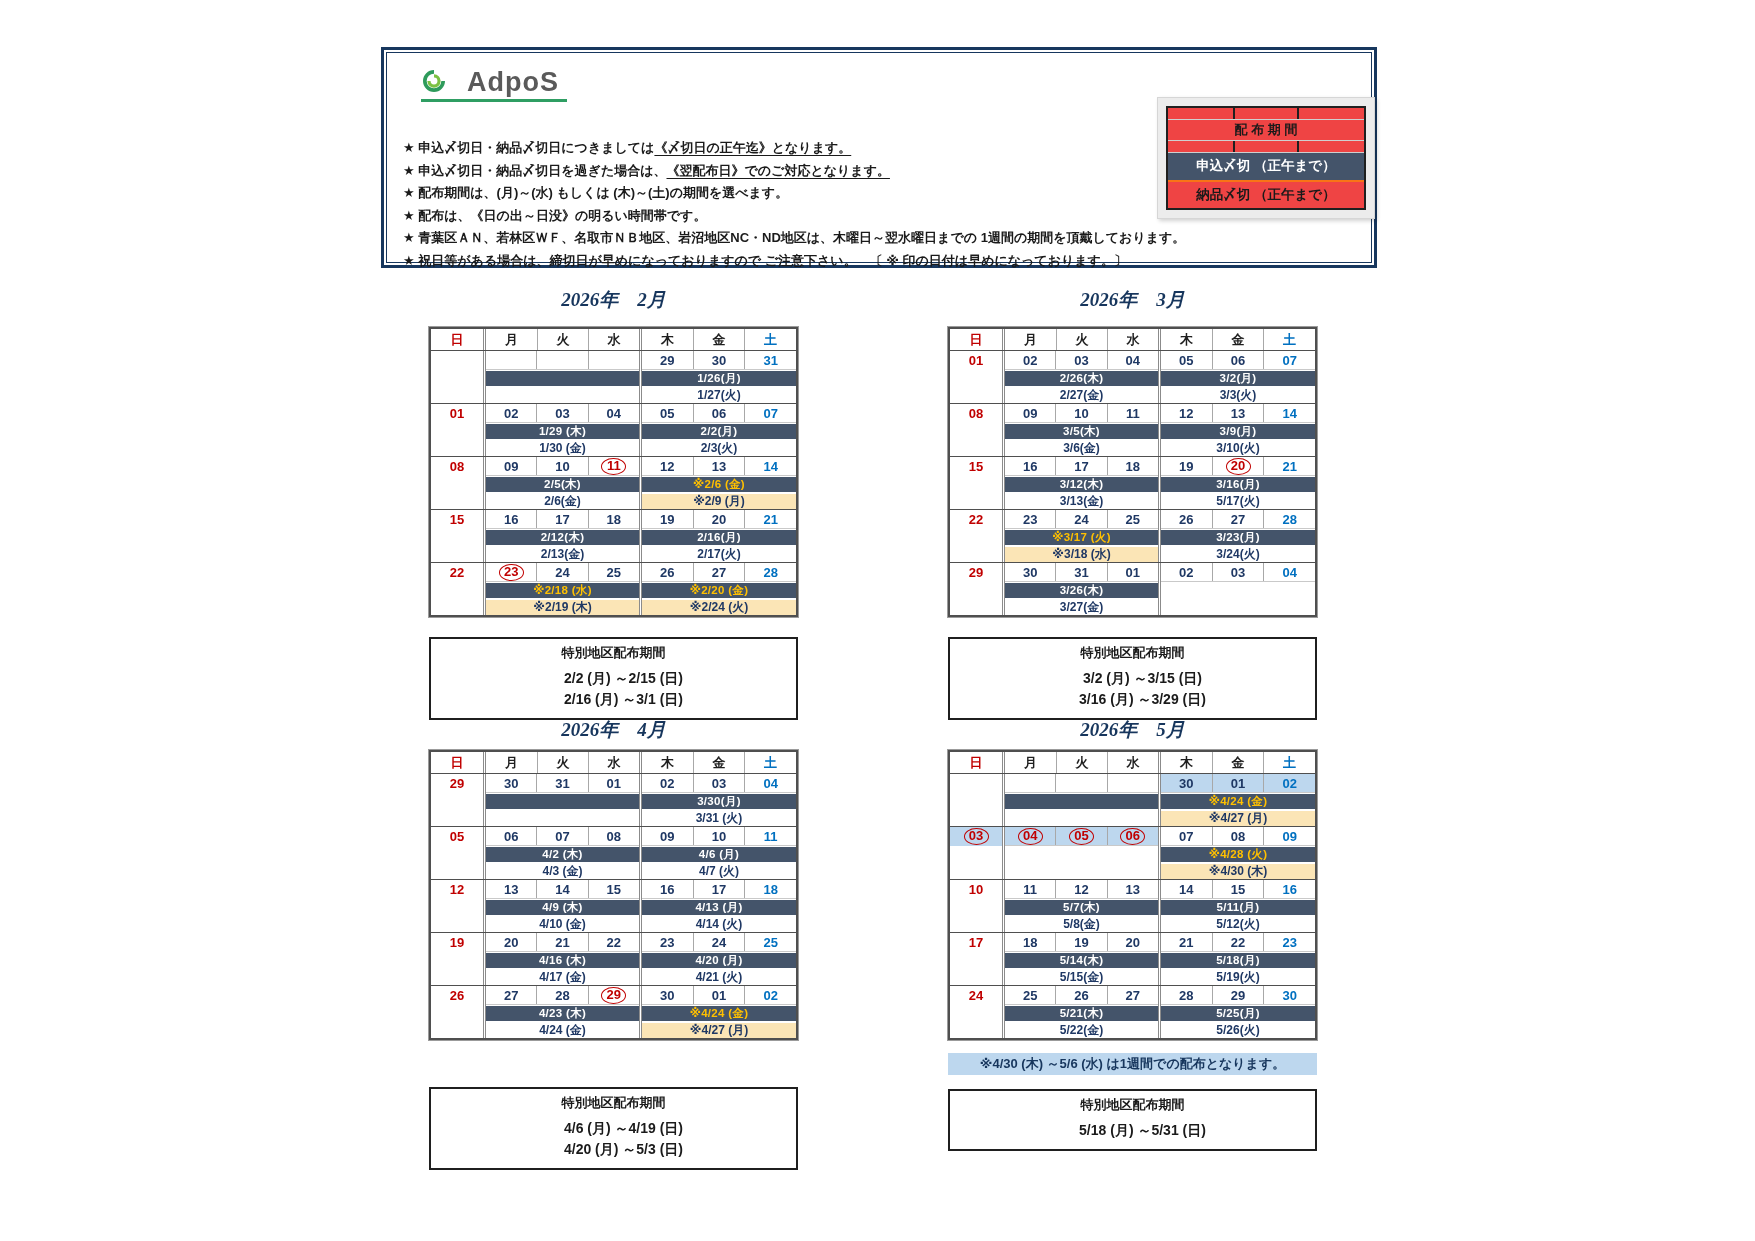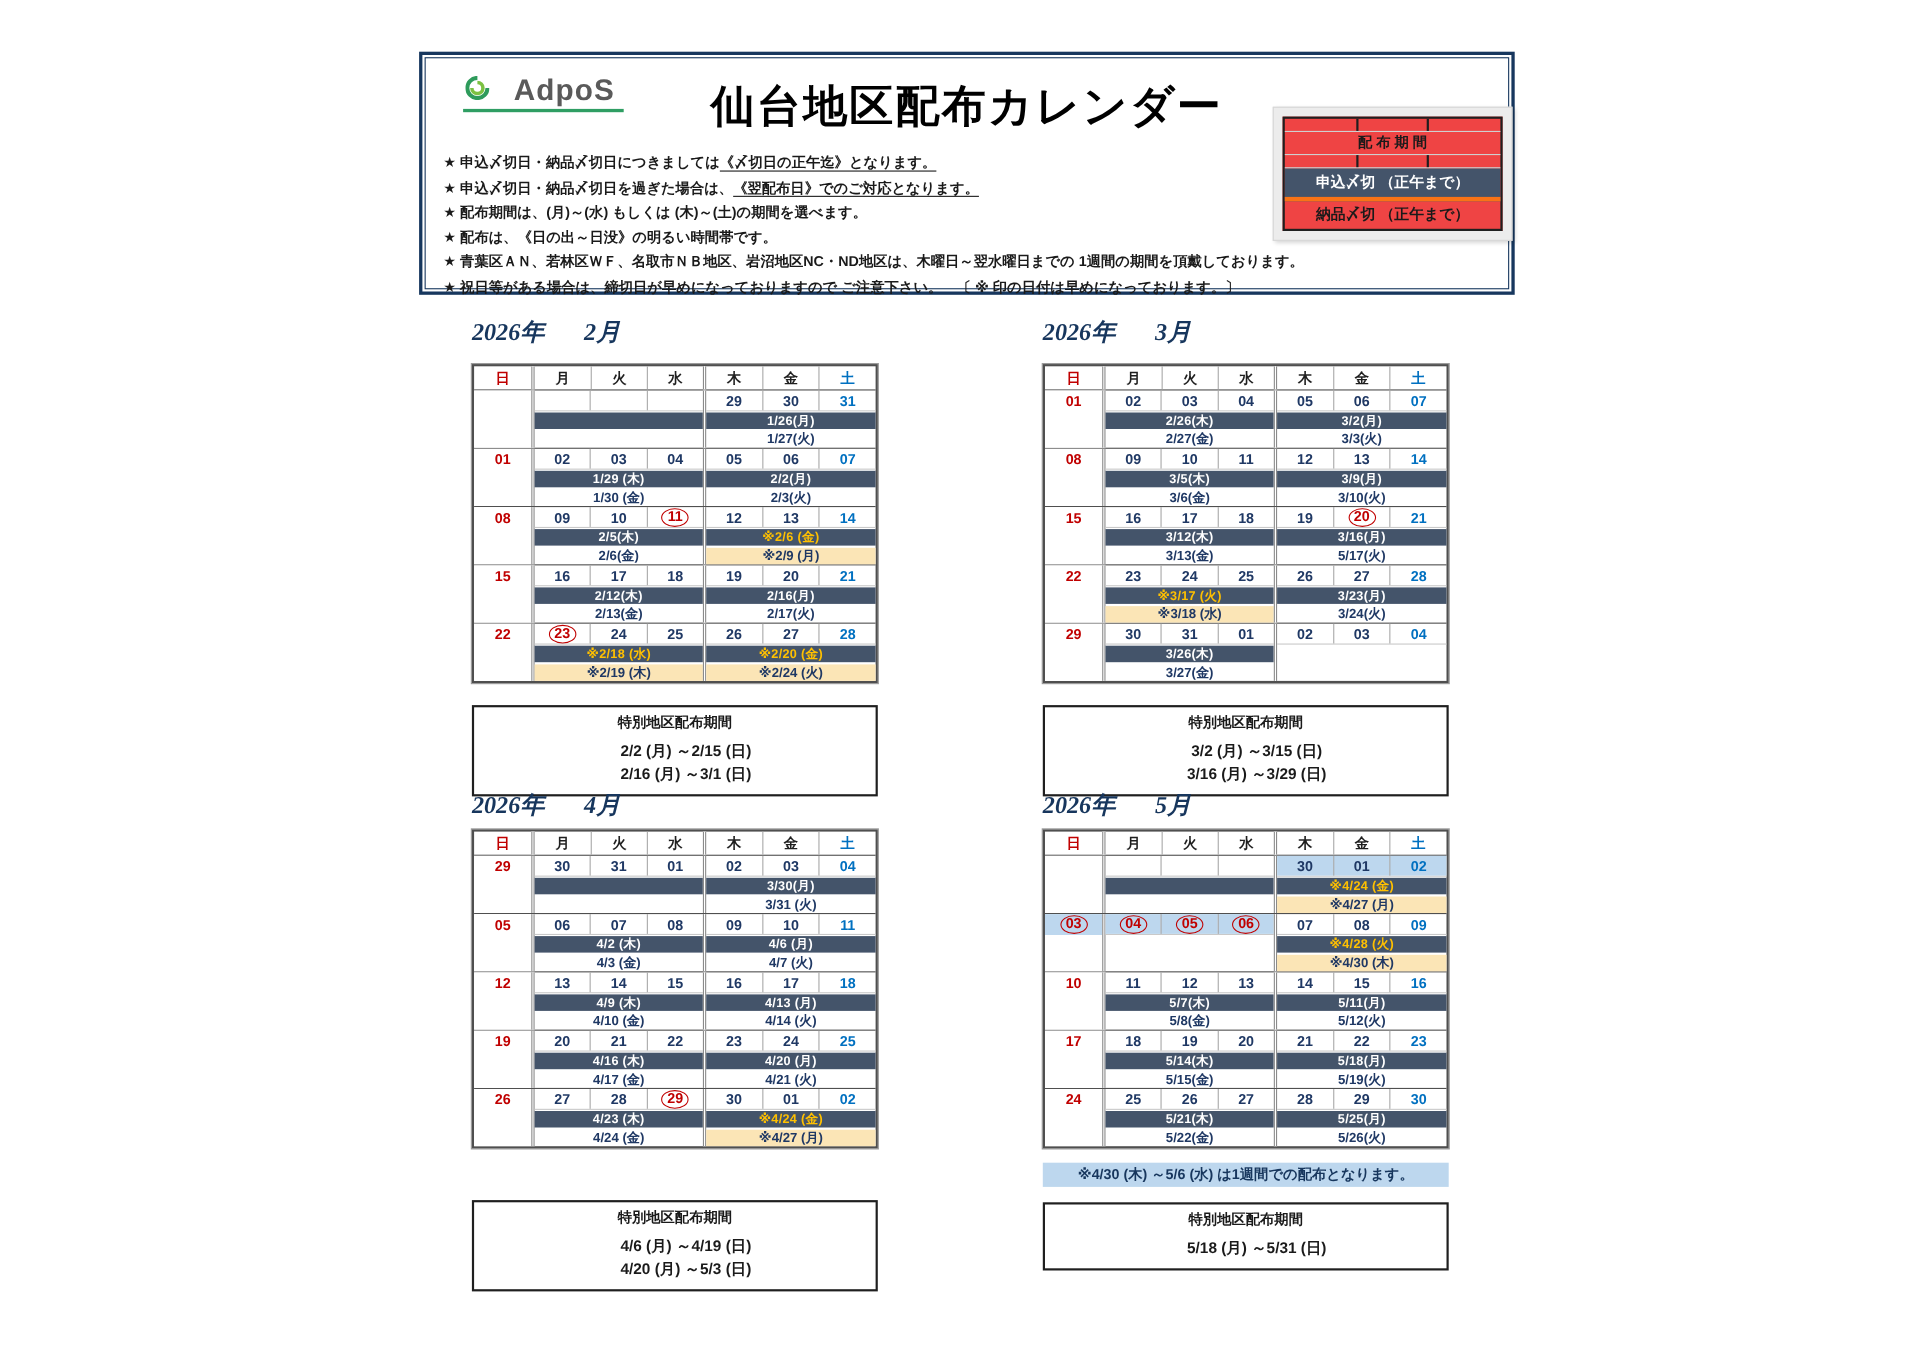--- a/index.html
+++ b/index.html
@@ -28,35 +28,35 @@
                   background:#ececec; border:1px solid #d6d6d6; box-shadow:2px 2px 4px rgba(0,0,0,.18);
                   padding:8px; }
   .legend-box { width:100%; height:100%; background:#ef4444; border:2px solid #1f1f1f;
                 display:flex; flex-direction:column; }
   .tick-row { height:12px; position:relative; border-bottom:1px solid #cfcfcf; }
   .tick { position:absolute; top:0; bottom:0; width:2px; background:#1f1f1f; }
   .t1 { left:33%; } .t2 { left:66%; }
   .legend-label { flex:0 0 21px; display:flex; align-items:center; justify-content:center;
                   font-weight:bold; font-size:13px; color:#1a1a1a; border-bottom:1px solid #cfcfcf; }
   .legend-apply { flex:1; background:var(--navy); color:#fff; display:flex; align-items:center;
-                  justify-content:center; font-weight:bold; font-size:13.5px; border-bottom:4px solid #f97316; }
+                  justify-content:center; font-weight:bold; font-size:13.5px; border-bottom:2px solid #f97316; }
   .legend-delivery { flex:1; display:flex; align-items:center; justify-content:center;
                   font-weight:bold; font-size:13.5px; color:#1a1a1a; }
 
   
   .calendars-area { position:absolute; inset:0; }
   .cal-sec { position:absolute; width:369px; }
   .cal-0 { left:429px; top:287px; } .cal-1 { left:948px; top:287px; }
   .cal-2 { left:429px; top:717px; } .cal-3 { left:948px; top:717px; }
   .cal-0 .cal-title, .cal-1 .cal-title { margin-bottom:14px; }
   .cal-2 .cal-title, .cal-3 .cal-title { margin-bottom:7px; }
 
-  .cal-title { display:flex; gap:36px;
+  .cal-title { display:flex; justify-content:center; gap:19px;
                font-family:"Liberation Serif","DejaVu Serif",serif; font-style:italic; font-weight:bold;
-               font-size:22px; color:#17365d; }
+               font-size:19px; color:#17365d; }
 
   .cal-table { width:369px; border:2px solid #4f4f4f; box-shadow:0 0 0 1px #9b9b9b; background:#fff; }
   .cal-header { display:grid; grid-template-columns:52px 3px 51px 51px 51px 3px 51px 51px 52px;
                 height:22px; border-bottom:1px solid #4f4f4f; }
   .wd { display:flex; align-items:center; justify-content:center; font-weight:bold; font-size:13px;
         color:#1f1f1f; border-left:1px solid #a8a8a8; }
   .wd.nb { border-left:none; }
   .wd.sun { color:var(--red); } .wd.sat { color:var(--satblue); }
 
   .week { display:grid; grid-template-columns:52px 3px 153px 3px 154px; }
@@ -110,21 +110,20 @@
       <div class="logo">
         <span>
           <svg width="22" height="22" viewBox="0 0 24 24">
             <path d="M12 2a10 10 0 1 0 10 10" stroke="#2e9b5b" stroke-width="4" fill="none"></path>
             <path d="M12 6.5a5.5 5.5 0 1 1-5.5 5.5" stroke="#7cc142" stroke-width="3.5" fill="none"></path>
           </svg>
         </span>
         <span class="logo-text">AdpoS</span>
       </div>
 
-      <div class="page-title">仙台地区配布カレンダー</div>
 
       <div class="notes">
         <div class="note"><span>★ 申込〆切日・納品〆切日につきましては</span><span class="u">《〆切日の正午迄》となります。</span></div>
         <div class="note"><span>★ 申込〆切日・納品〆切日を過ぎた場合は、</span><span class="u">《翌配布日》でのご対応となります。</span></div>
         <div class="note"><span>★ 配布期間は、(月)～(水) もしくは (木)～(土)の期間を選べます。</span><span class="u"></span></div>
         <div class="note"><span>★ 配布は、《日の出～日没》の明るい時間帯です。</span><span class="u"></span></div>
         <div class="note"><span>★ 青葉区ＡＮ、若林区ＷＦ、名取市ＮＢ地区、岩沼地区NC・ND地区は、木曜日～翌水曜日までの 1週間の期間を頂戴しております。</span><span class="u"></span></div>
         <div class="note"><span>★ 祝日等がある場合は、締切日が早めになっておりますので ご注意下さい。　〔 ※ 印の日付は早めになっております。〕</span><span class="u"></span></div>
       </div>
 

